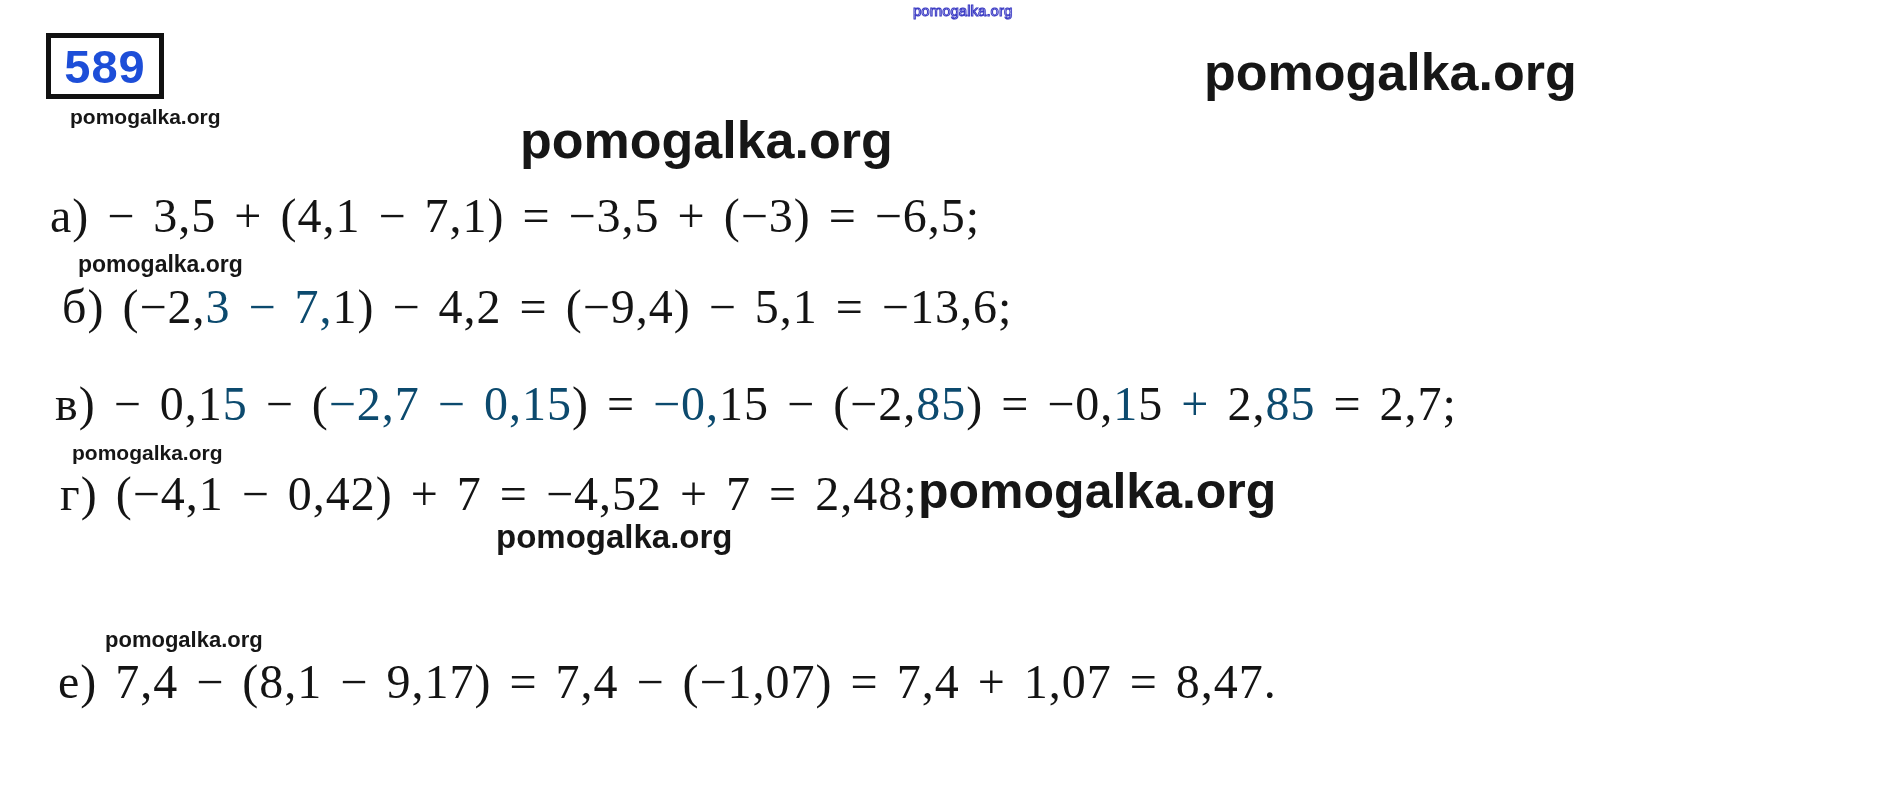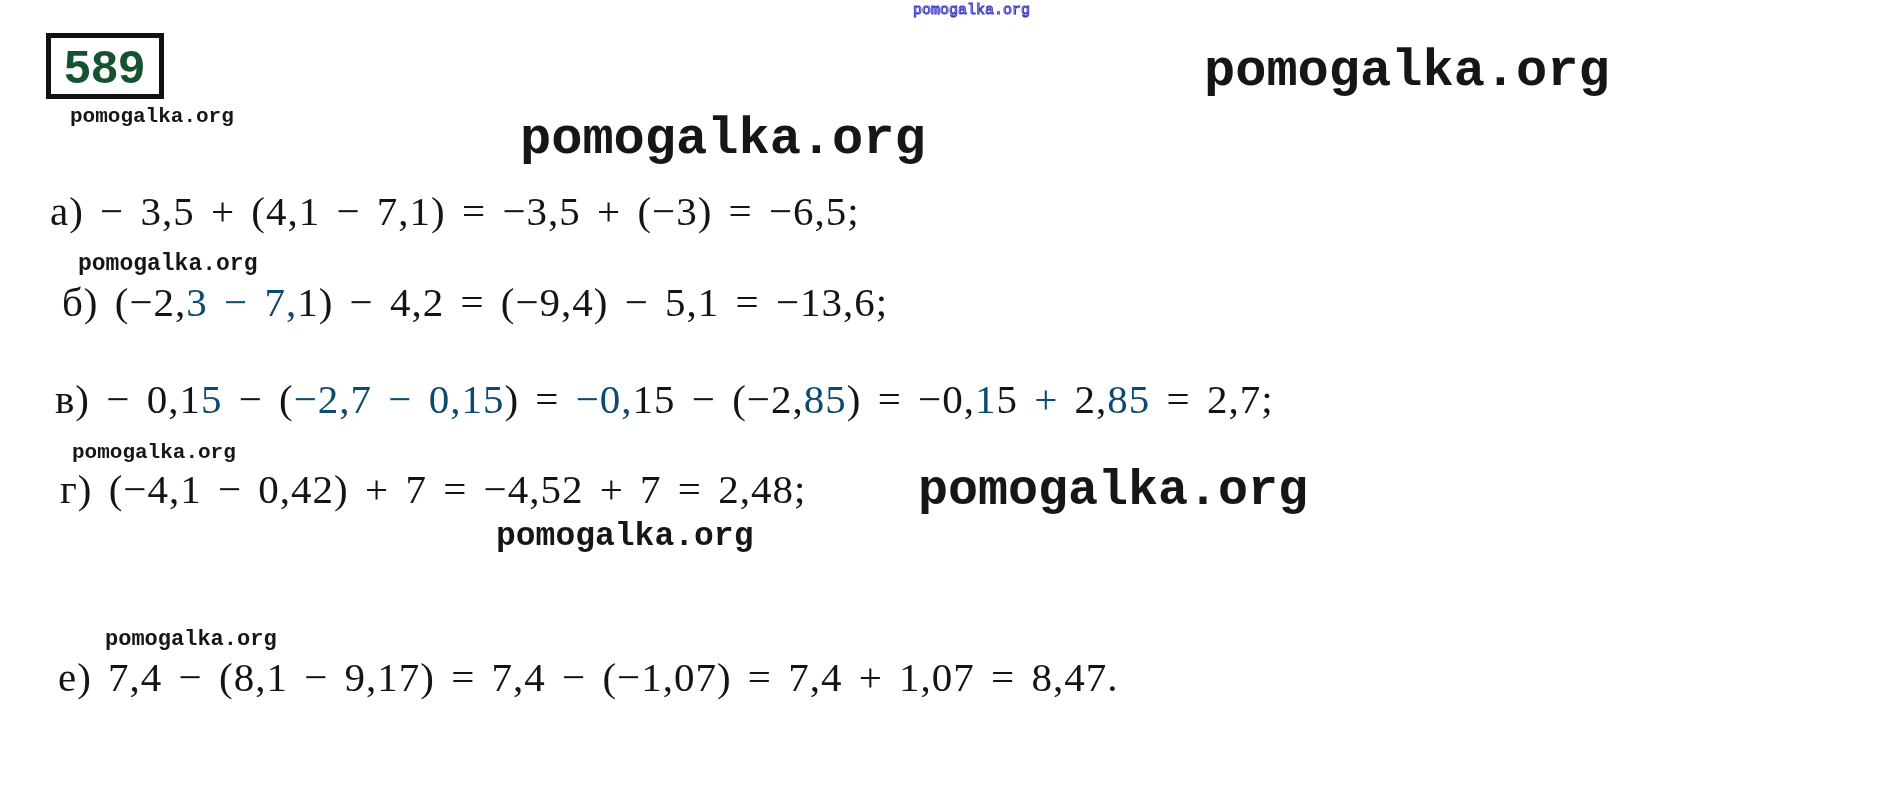--- a/index.html
+++ b/index.html
@@ -15,27 +15,27 @@
   
   .problem-box {
     position: absolute;
     left: 46px; top: 33px;
     width: 108px; height: 56px;
     border: 5px solid #111111;
     display: flex; align-items: center; justify-content: center;
     font-family: "Liberation Sans", sans-serif;
     font-weight: 700;
     font-size: 47px;
-    color: #14532d;
+    color: #1d4ed8;
     letter-spacing: 1px;
   }
   
   .wm {
     position: absolute;
-    font-family: Liberation Mono, monospace;
+    font-family: Liberation Sans, sans-serif;
     font-weight: 700;
     color: #161616;
     white-space: nowrap;
     line-height: 1;
     padding-left: 32px;
   }
   .wm-under-box { left: 38px;  top: 106px; font-size: 21px; }
   .wm-top-blue  {
     left: 881px; top: 3px; font-size: 15px;
     color: #f4f4ff;
@@ -46,21 +46,21 @@
   .wm-top-right { left: 1172px; top: 46px;  font-size: 52px; }
   .wm-center    { left: 488px;  top: 114px; font-size: 52px; }
   .wm-above-b   { left: 46px;   top: 253px; font-size: 23px; }
   .wm-above-g   { left: 40px;   top: 442px; font-size: 21px; }
   .wm-inline-g  { left: 886px;  top: 466px; font-size: 50px; }
   .wm-mid       { left: 464px;  top: 520px; font-size: 33px; }
   .wm-above-e   { left: 73px;   top: 629px; font-size: 22px; }
   
   .eq-line {
     position: absolute;
-    font-size: 41px;
+    font-size: 48px;
     line-height: 1.15;
     white-space: nowrap;
     letter-spacing: 1px;
     word-spacing: 5px;
     color: #141414;
   }
   .line-a { left: 50px; top: 188px; }
   .line-b { left: 62px; top: 279px; }
   .line-v { left: 55px; top: 376px; }
   .line-g { left: 60px; top: 466px; text-align: right; }

